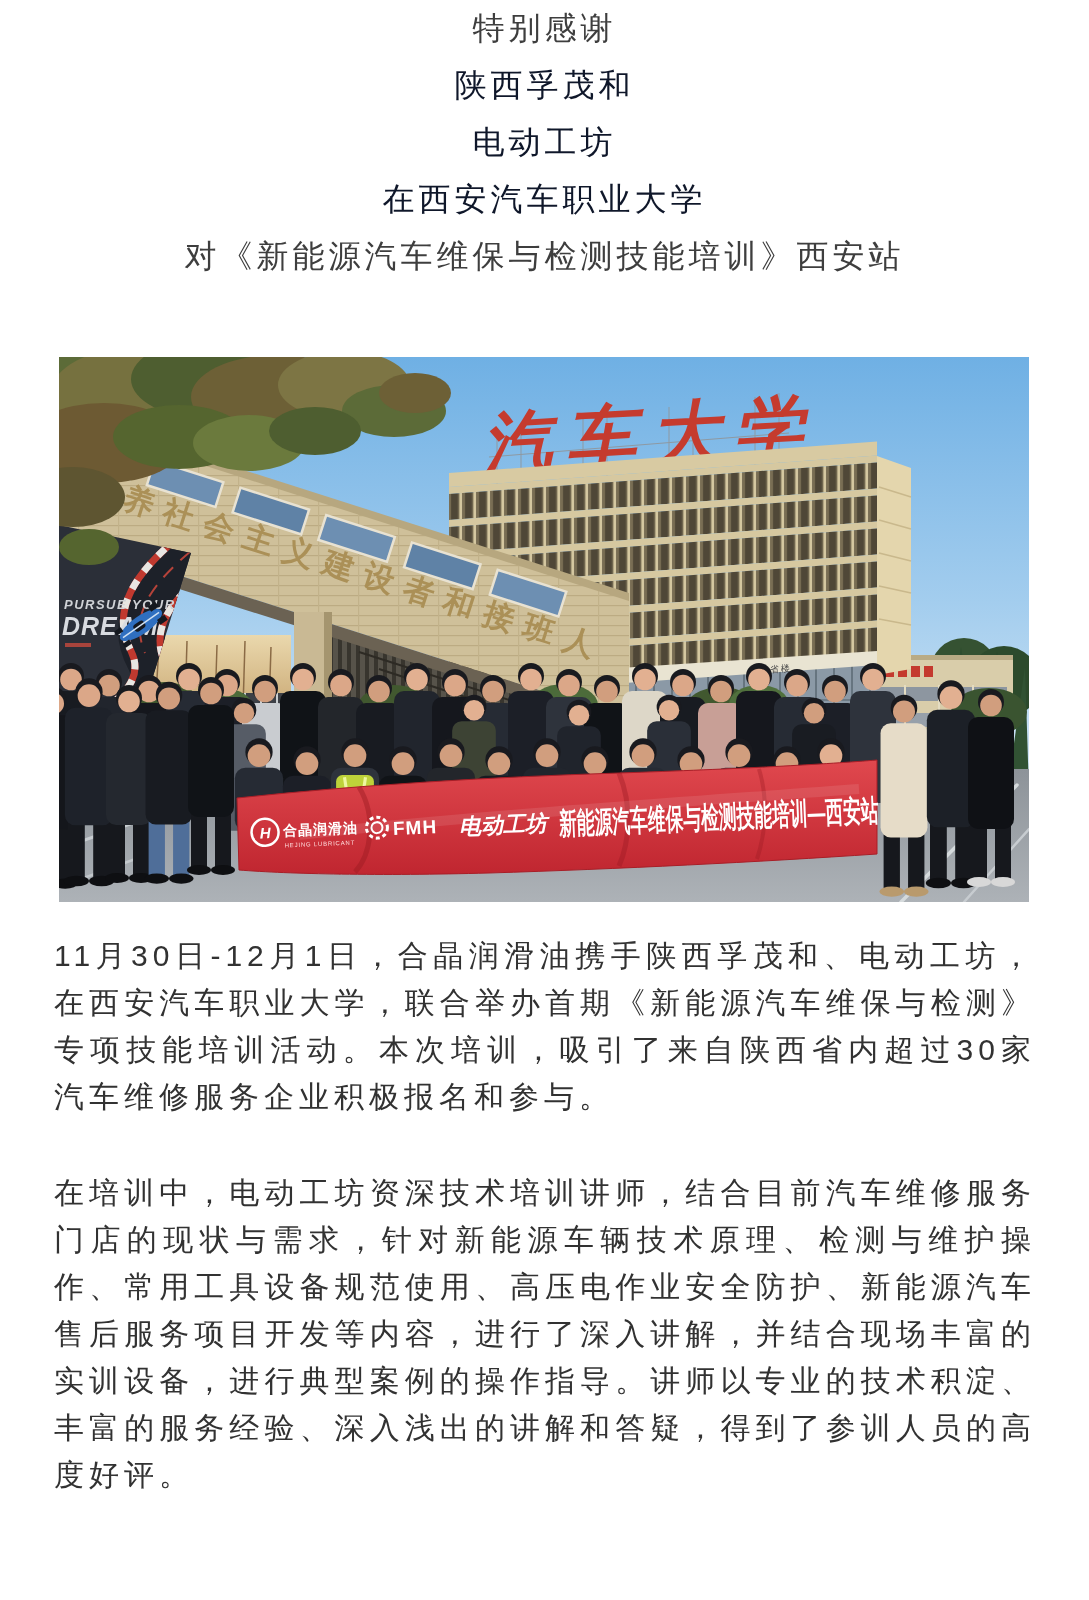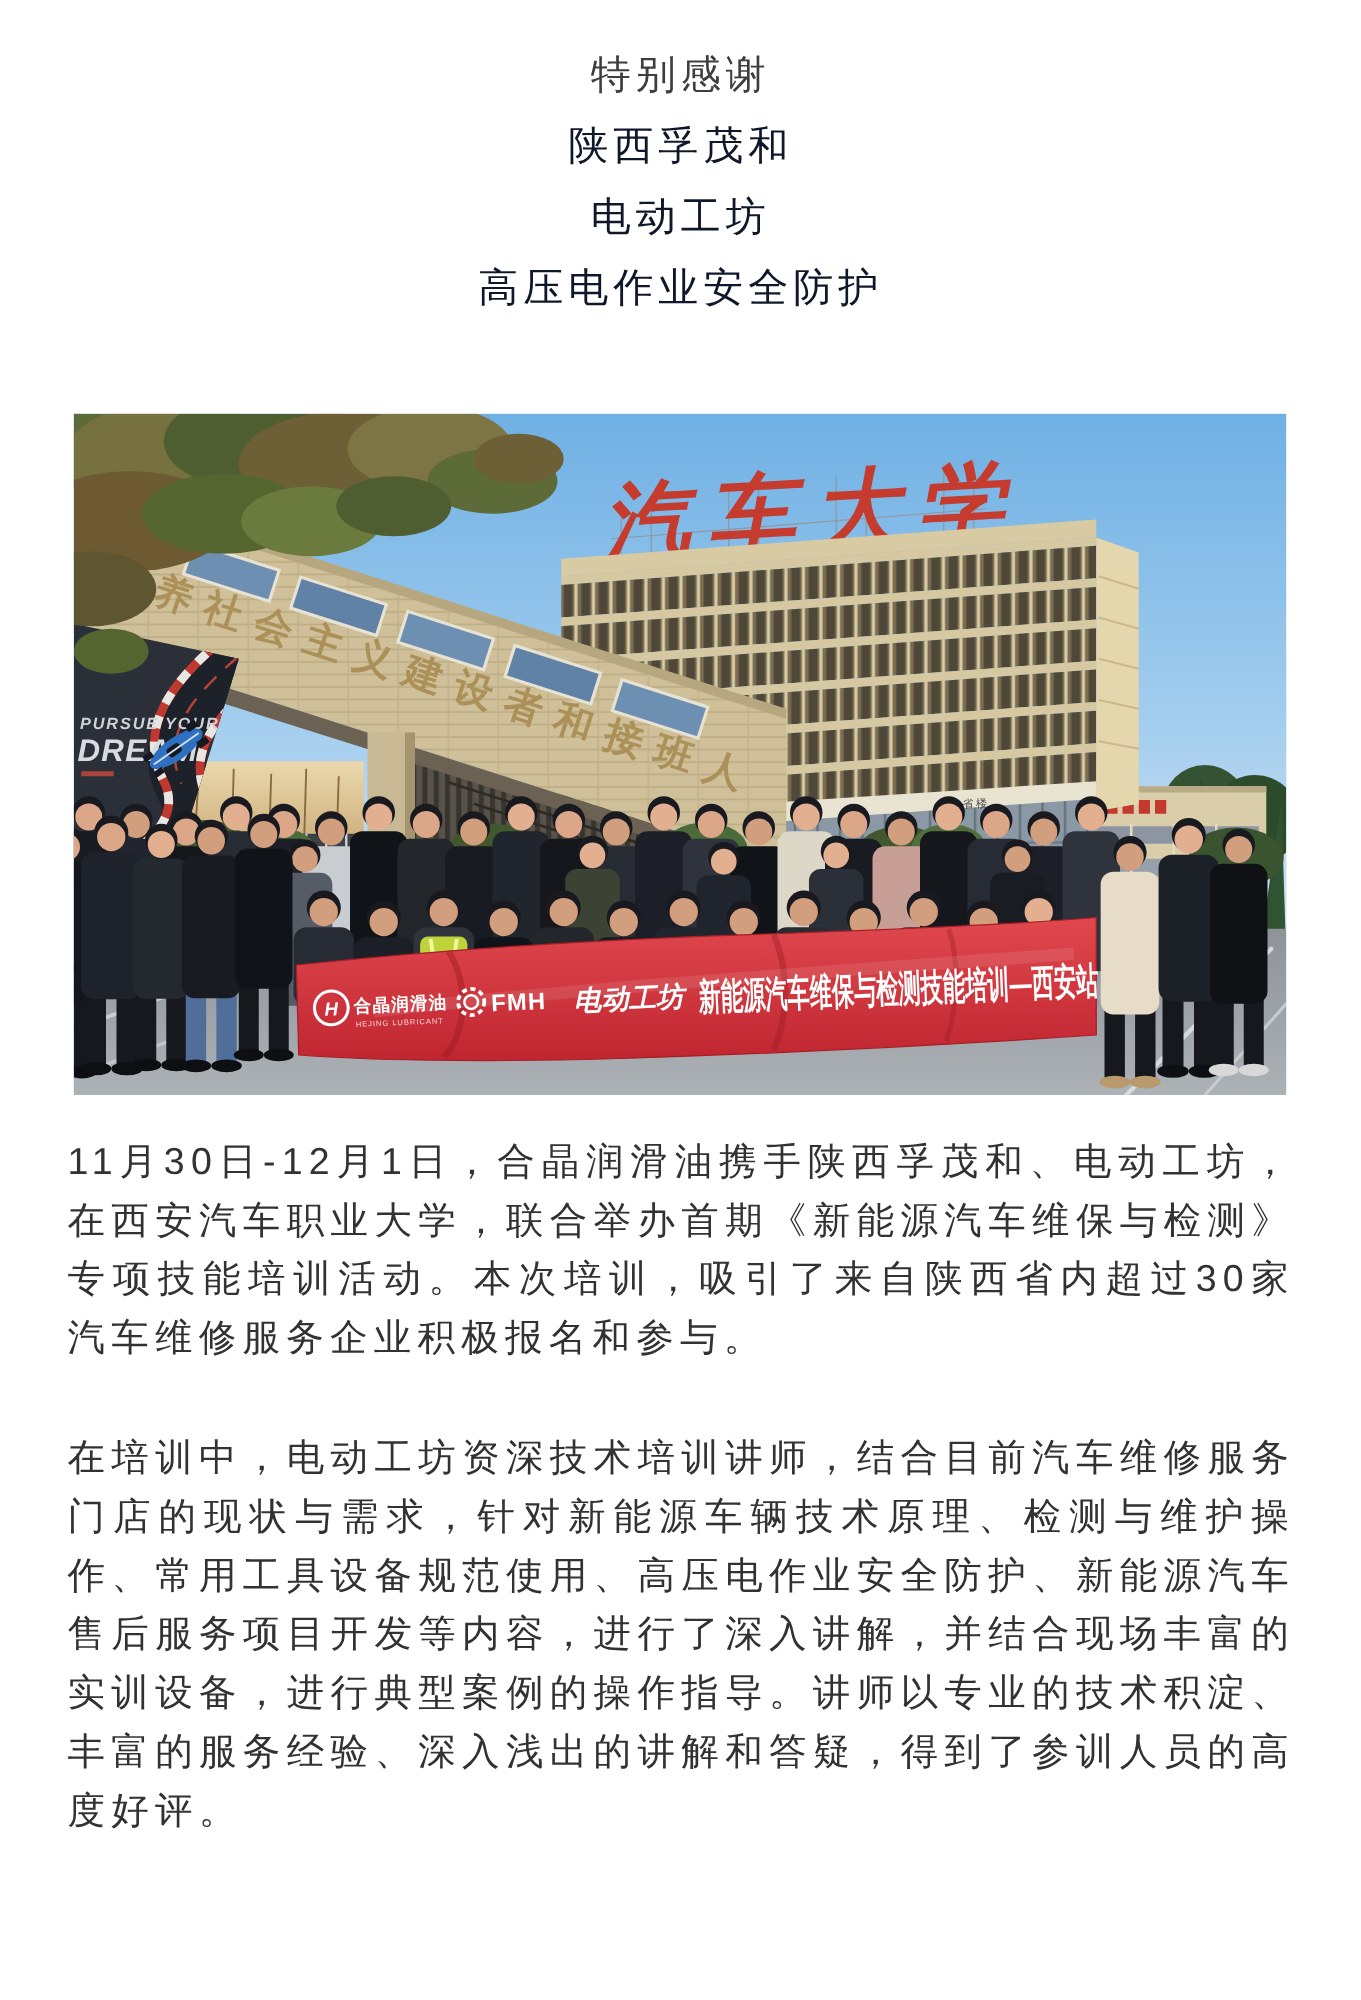--- a/index.html
+++ b/index.html
@@ -3,21 +3,21 @@
 <meta charset="utf-8">
 <style>
   html,body{margin:0;padding:0;}
   body{
     width:1089px;height:1600px;
     background:#ffffff;
     font-family:"Liberation Sans","DejaVu Sans",sans-serif;
     overflow:hidden;
     position:relative;
   }
-  .titles{padding-top:31px;text-align:center;}
+  .titles{text-align:center;}
   .t-line{height:57px;line-height:57px;font-size:32px;letter-spacing:4px;color:#3e3e3e;}
   .t-red{color:#0f172a;}
   .photo-wrap{
     width:970px;height:545px;
     margin-left:59px;margin-top:72px;
     overflow:hidden;
     background:#9cc4e8;
   }
   .photo-wrap svg{display:block;}
   .para{
@@ -29,21 +29,22 @@
   .para-1{}
   .para-2{margin-top:49px;}
 </style>
 </head>
 <body>
 
 <div class="titles">
   <div class="t-line">特别感谢</div>
   <div class="t-line t-red">陕西孚茂和</div>
   <div class="t-line t-red">电动工坊</div>
-  <div class="t-line t-red">高压电作业安全防护</div>
+  <div class="t-line t-red">在西安汽车职业大学</div>
+  <div class="t-line">对《新能源汽车维保与检测技能培训》西安站</div>
 </div>
 
 <div class="photo-wrap">
 <svg width="970" height="545" viewBox="0 0 970 545" xmlns="http://www.w3.org/2000/svg">
   <defs>
     <linearGradient id="sky" x1="0" y1="0" x2="0" y2="1">
       <stop offset="0" stop-color="#6fb0e4"></stop>
       <stop offset="0.55" stop-color="#a3cdee"></stop>
       <stop offset="1" stop-color="#d8e9f6"></stop>
     </linearGradient>

